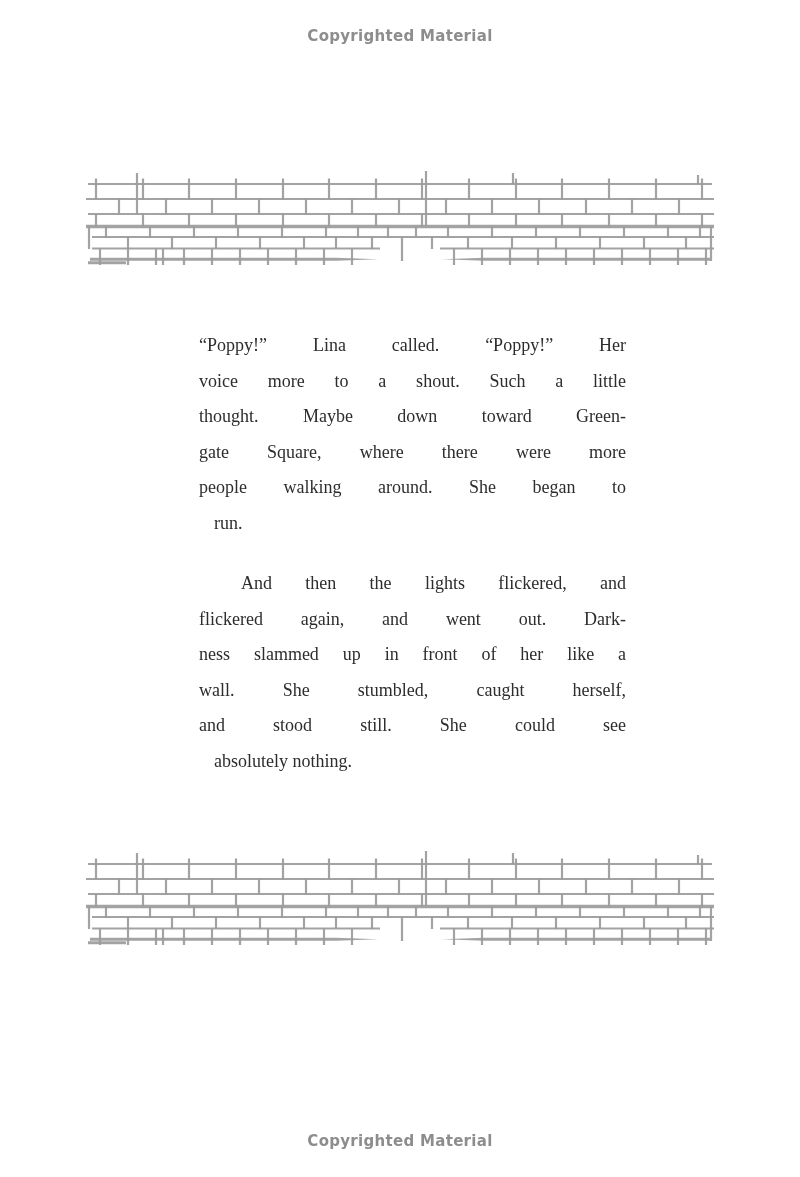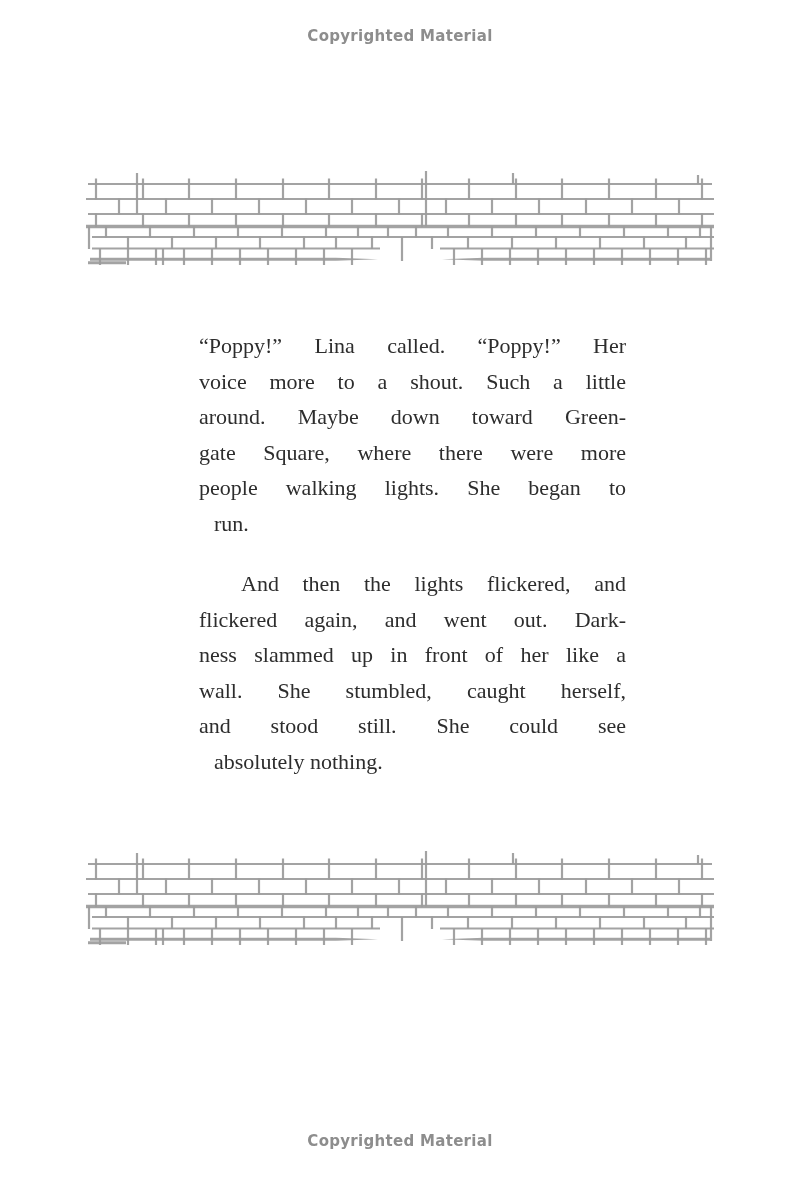--- a/index.html
+++ b/index.html
@@ -31,21 +31,21 @@
     left: 86px;
     width: 628px; height: 100px;
     display: block;
   }
   .ornament.top-ornament    { top: 168px; }
   .ornament.bottom-ornament { top: 848px; }
   .text-block {
     position: absolute;
     left: 199px; top: 328px;
     width: 427px;
-    font-size: 22px;
+    font-size: 18px;
     line-height: 35.5px;
     color: var(--body, #2d2d2d);
   }
   .text-block .line {
     text-align: justify;
     text-align-last: justify;
     white-space: nowrap;
   }
   .text-block .line.last {
     text-align-last: left;
@@ -185,23 +185,23 @@
       <line x1="592" y1="80.5" x2="592" y2="97" stroke="#9b9b9b" stroke-width="2.2" stroke-opacity="0.92"></line>
       <line x1="620" y1="80.5" x2="620" y2="97" stroke="#9b9b9b" stroke-width="2.2" stroke-opacity="0.92"></line>
       <line x1="3" y1="58.5" x2="3" y2="81" stroke="#9b9b9b" stroke-width="2.2" stroke-opacity="0.92"></line>
       <line x1="625" y1="58.5" x2="625" y2="93" stroke="#9b9b9b" stroke-width="2.2" stroke-opacity="0.92"></line>
       <line x1="2" y1="94.8" x2="40" y2="94.8" stroke="#9b9b9b" stroke-width="3" stroke-opacity="0.92"></line>
     </svg>
 
   <div class="text-block">
       <div class="line">“Poppy!” Lina called. “Poppy!” Her</div>
       <div class="line">voice more to a shout. Such a little</div>
-      <div class="line">around. Maybe down toward Green-</div>
+      <div class="line">thought. Maybe down toward Green-</div>
       <div class="line">gate Square, where there were more</div>
-      <div class="line">people walking lights. She began to</div>
+      <div class="line">people walking around. She began to</div>
       <div class="line last">run.</div>
       <div class="line indent">And then the lights flickered, and</div>
       <div class="line">flickered again, and went out. Dark-</div>
       <div class="line">ness slammed up in front of her like a</div>
       <div class="line">wall. She stumbled, caught herself,</div>
       <div class="line">and stood still. She could see</div>
       <div class="line last">absolutely nothing.</div>
     </div>
 
   <svg class="ornament bottom-ornament" viewBox="0 0 628 100" preserveAspectRatio="none">

